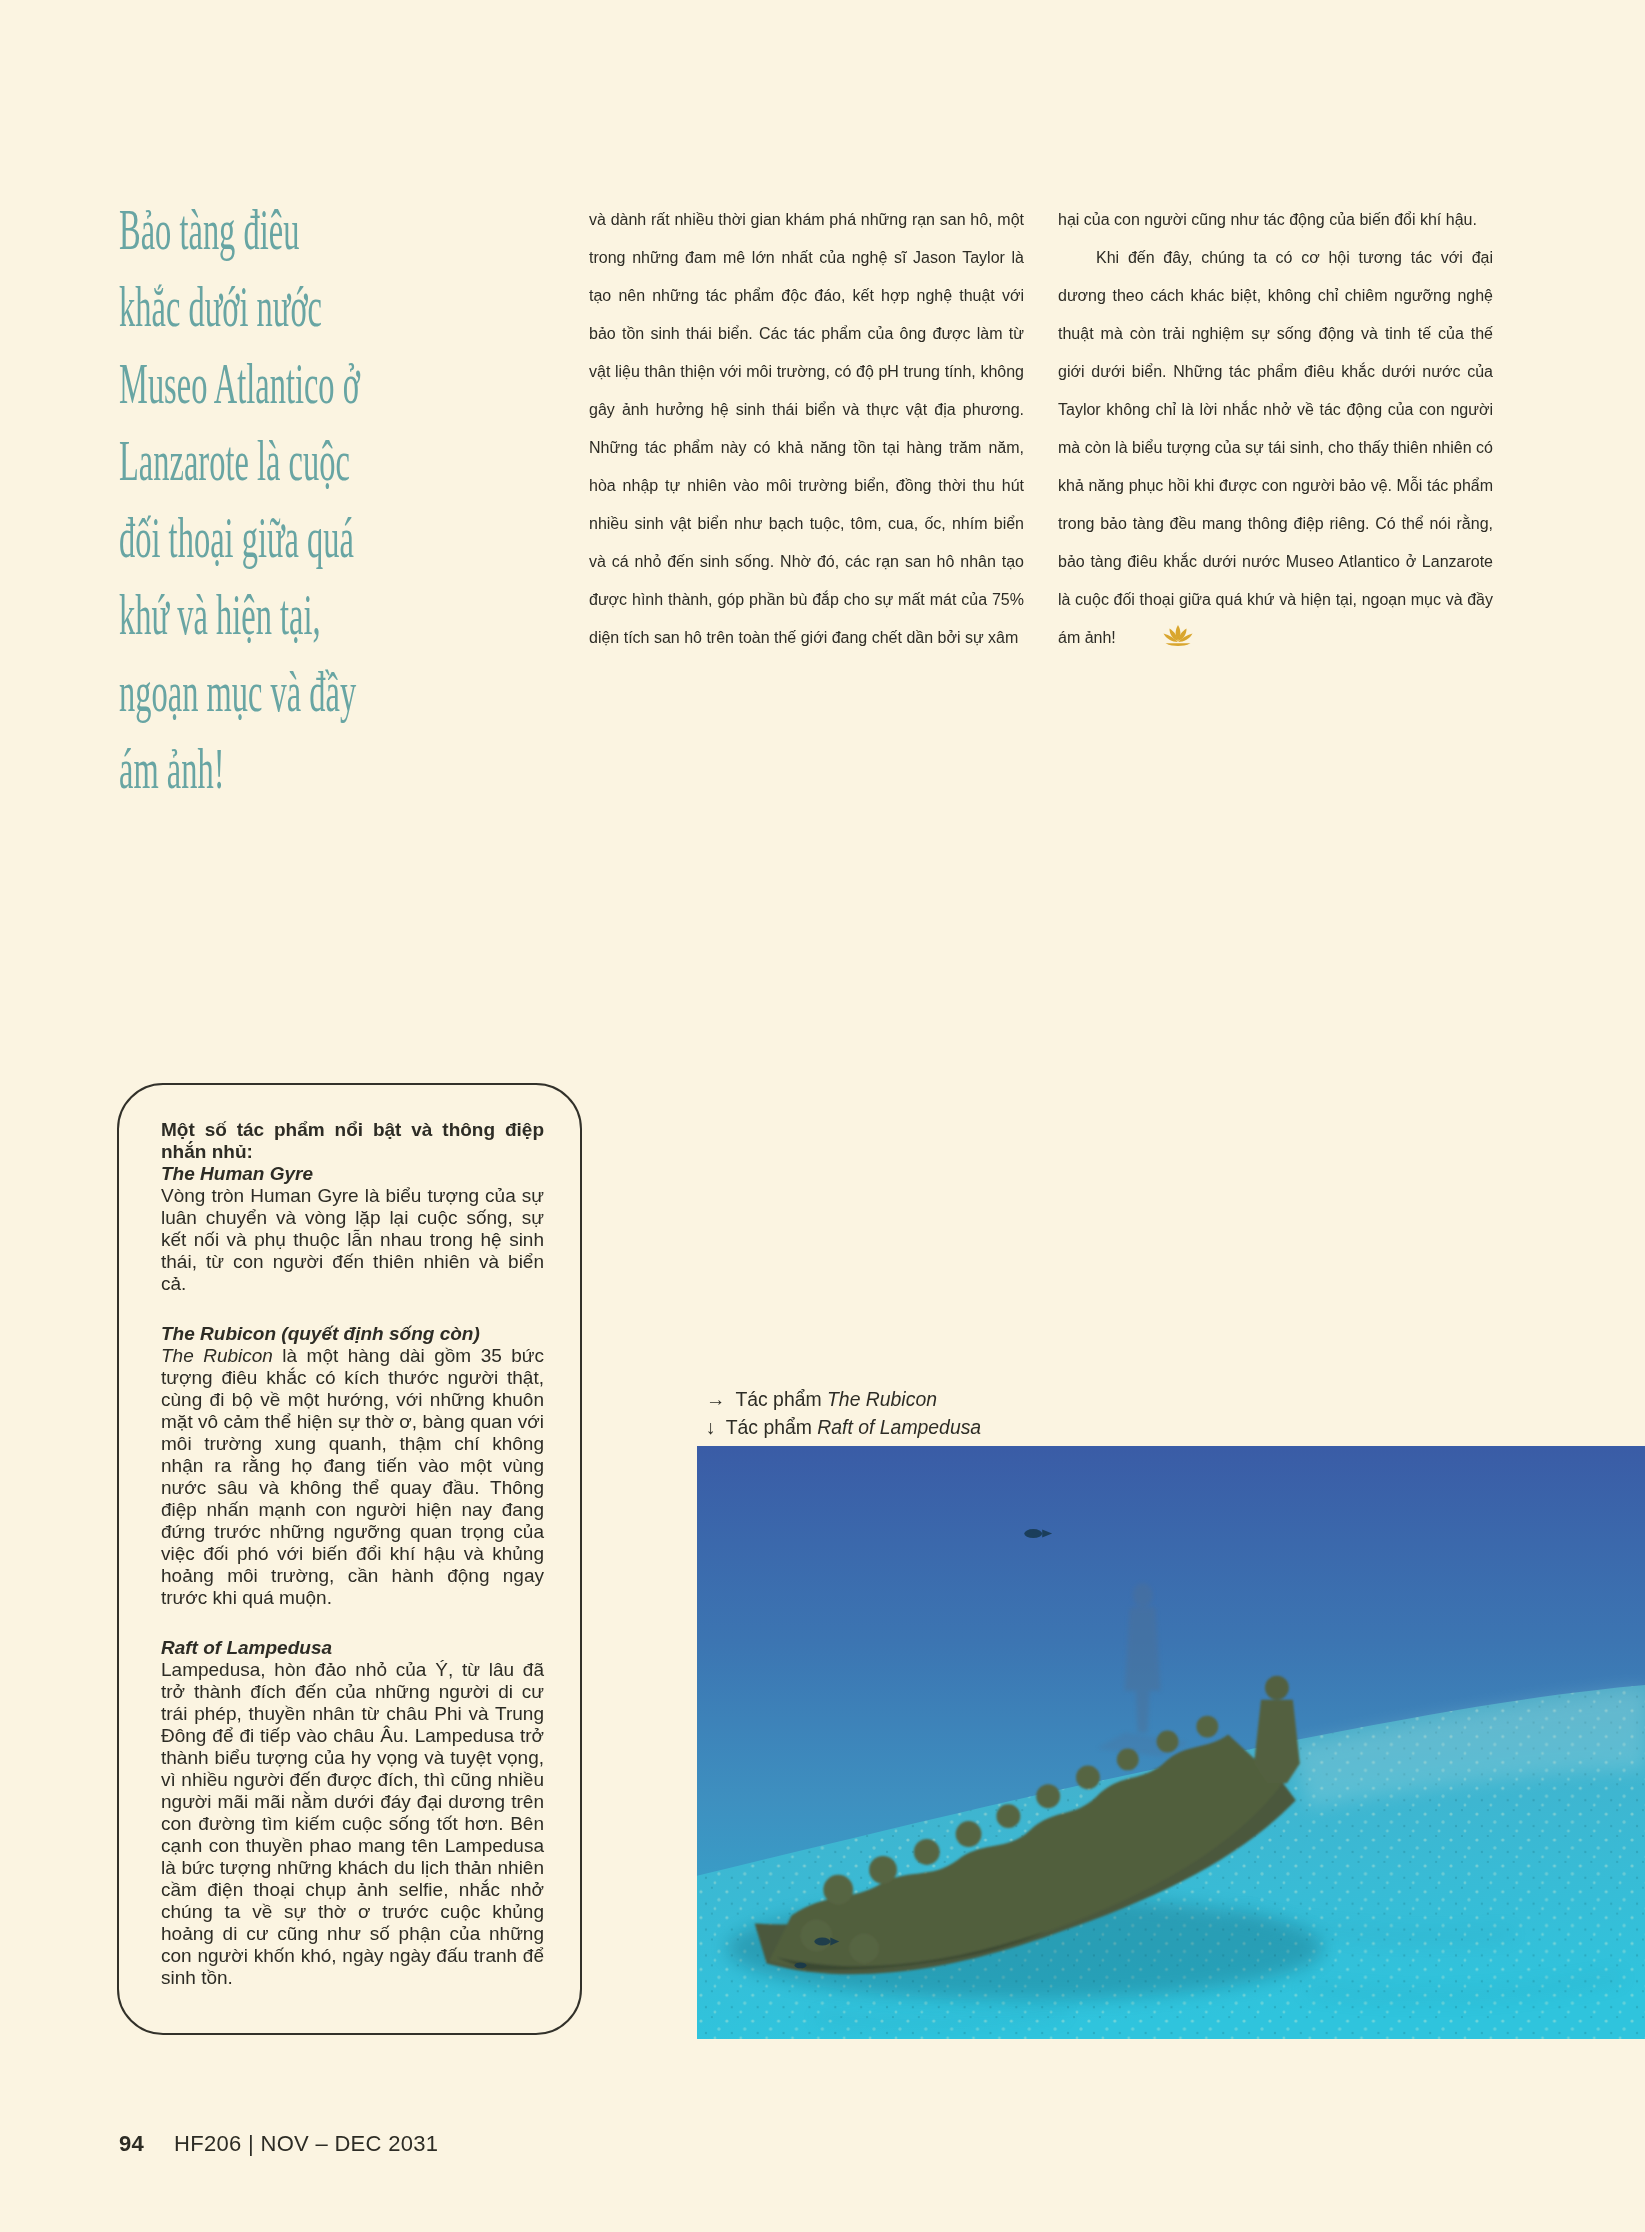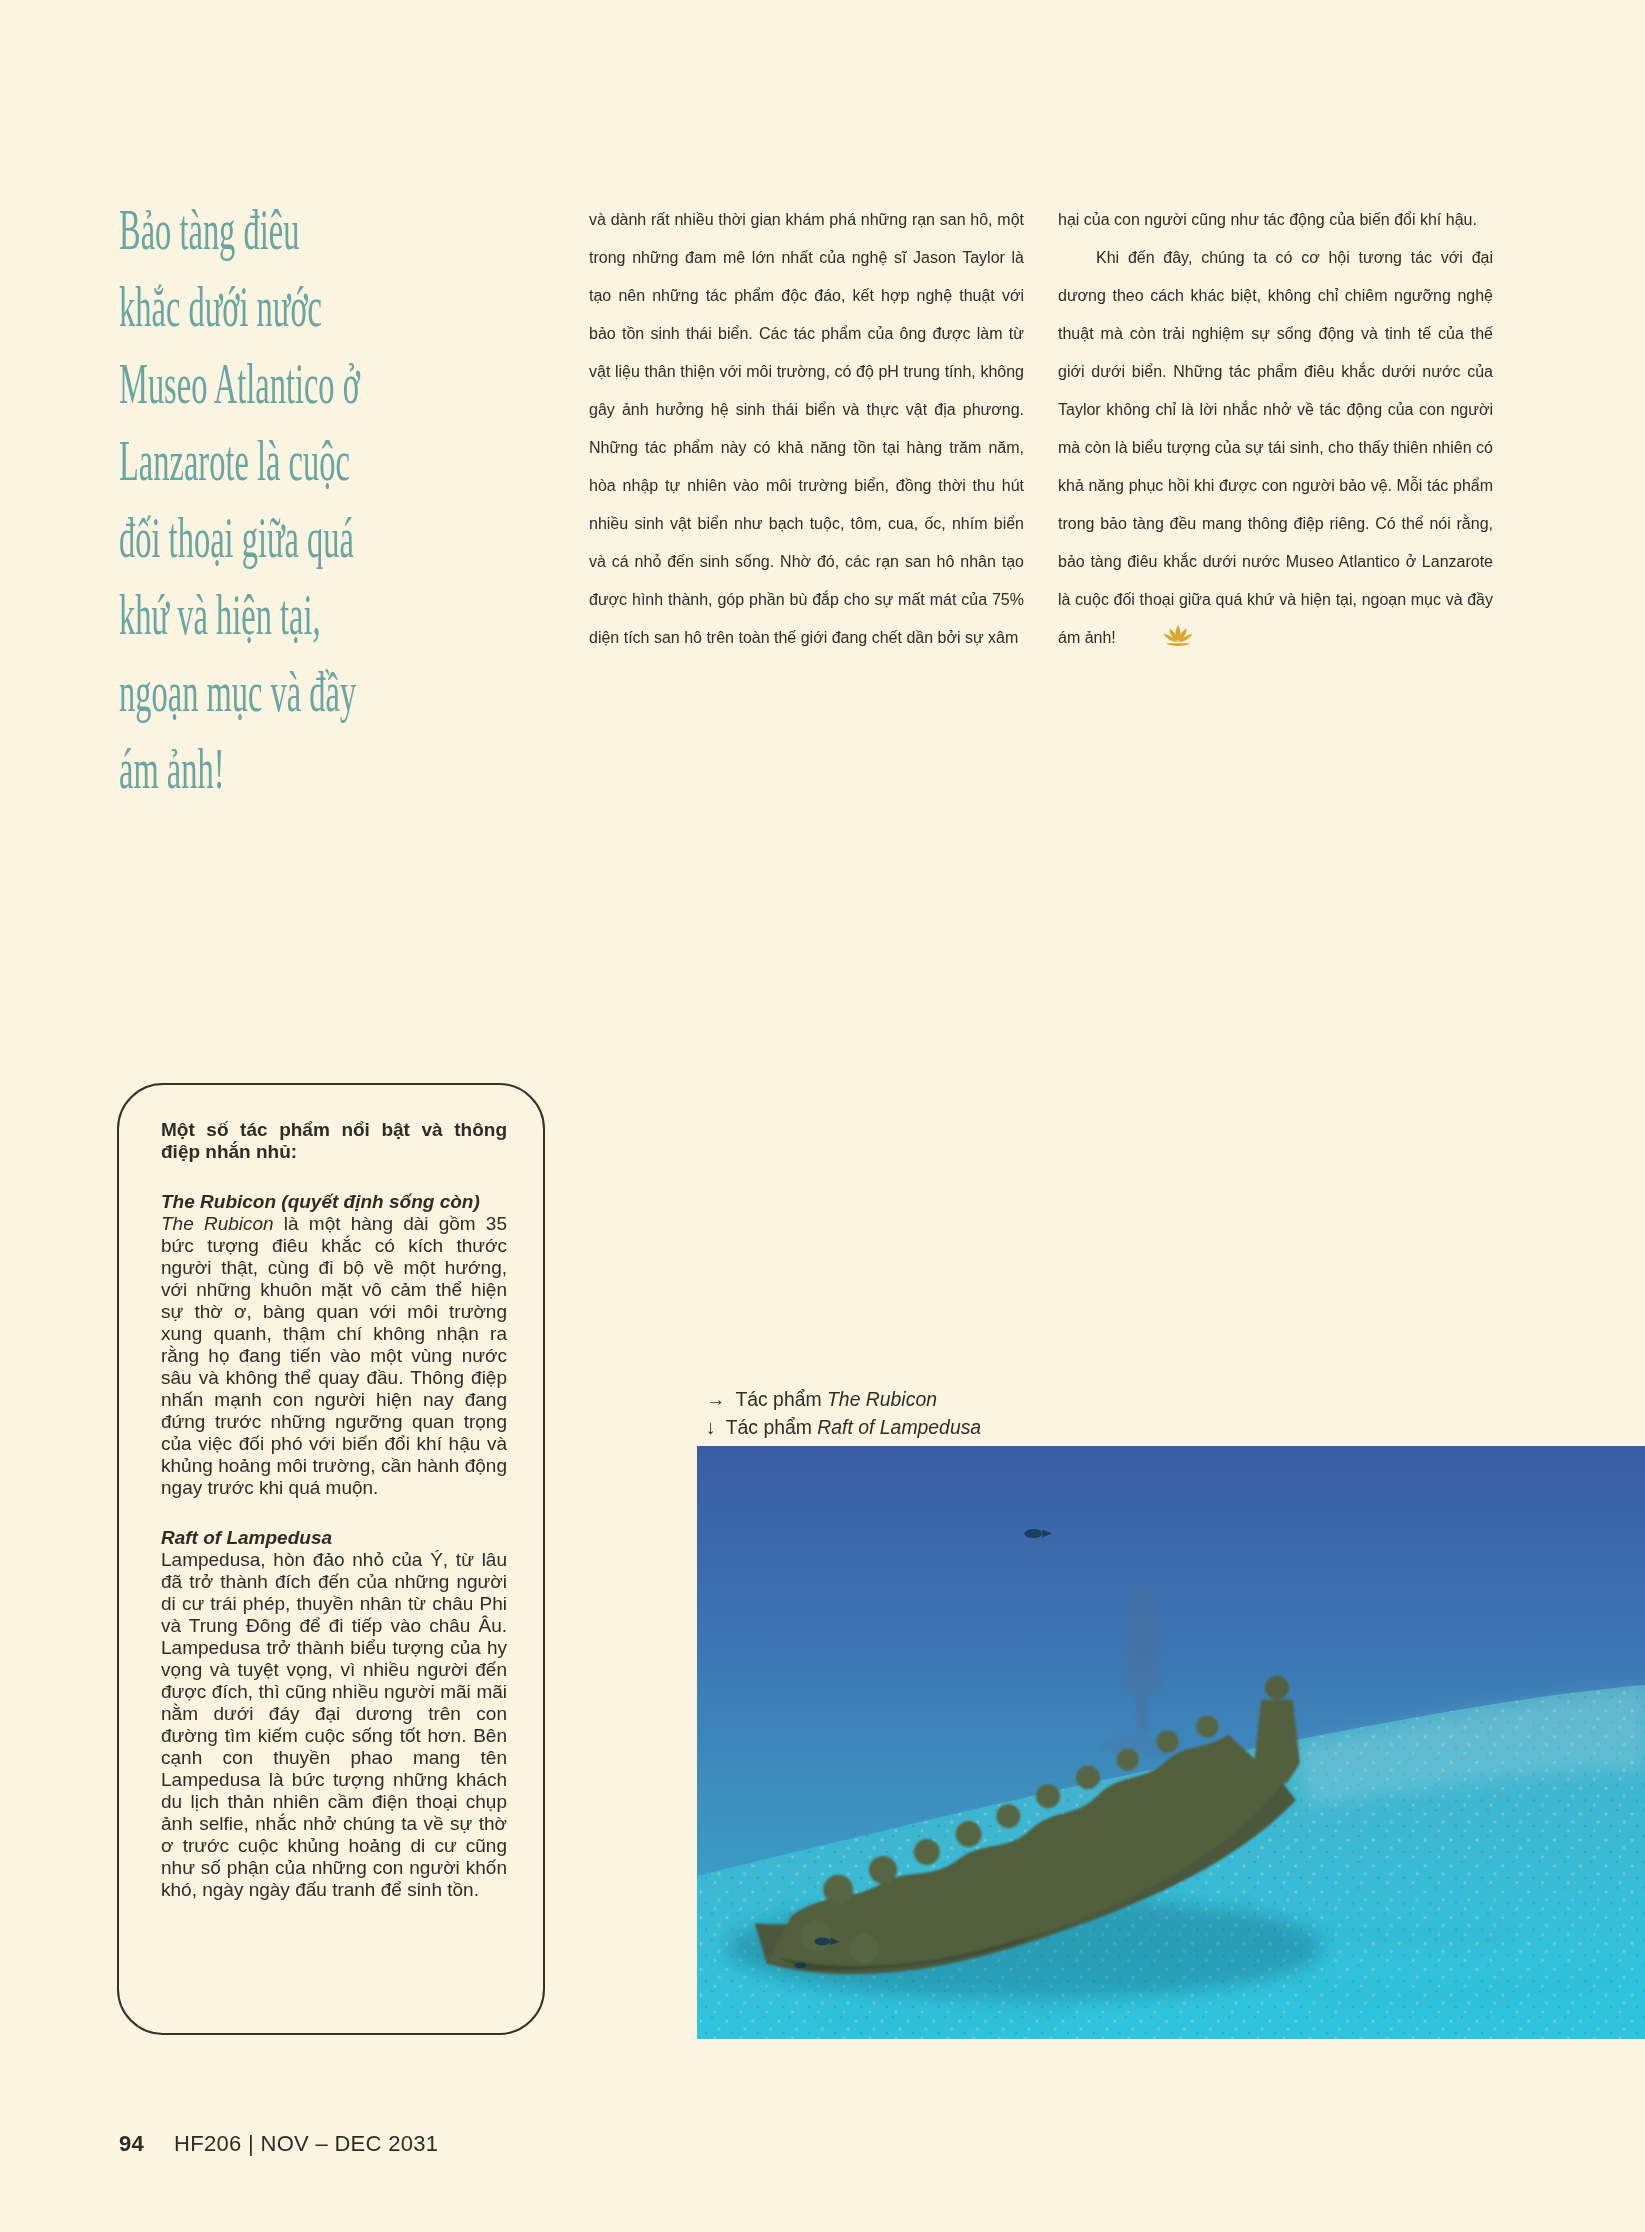--- a/index.html
+++ b/index.html
@@ -14,21 +14,21 @@
     font-size:58px;line-height:77px;font-weight:400;color:#68a5a3;
     white-space:pre-line;transform:scaleX(0.56);transform-origin:0 0;
   }
   .body-col{position:absolute;top:201px;width:435px;font-size:16px;line-height:38px;text-align:justify;}
   .body-col p{margin:0;}
   .col-a{left:589px;}
   .col-b{left:1058px;}
   .col-b .p2{text-indent:38px;}
   .lotus{display:inline-block;width:32px;height:22px;vertical-align:-3px;margin-left:8px;}
   .side-box{
-    position:absolute;left:117px;top:1083px;width:428px;height:952px;box-sizing:border-box;
+    position:absolute;left:117px;top:1083px;width:465px;height:952px;box-sizing:border-box;
     border:2.5px solid #32312a;border-radius:46px;padding:34px 36px 0 42px;
     font-size:19px;line-height:22px;text-align:justify;
   }
   .box-heading{font-weight:bold;}
   .work-title{font-weight:bold;font-style:italic;}
   .work{margin-top:28px;}
   .work.first{margin-top:0;}
   .work p{margin:0;}
   .work .lead{font-style:italic;}
   .captions{position:absolute;left:706px;top:1385px;font-size:19.4px;line-height:28px;}
@@ -67,20 +67,24 @@
               <path d="M1.5,9.5 C4.5,15 9.8,18 16,18 C12,14.2 7.8,11 1.5,9.5 Z"></path>
               <path d="M30.5,9.5 C27.5,15 22.2,18 16,18 C20,14.2 24.2,11 30.5,9.5 Z"></path>
               <path d="M3.5,19.3 H28.5 C24.5,21.6 20,22 16,22 C12,22 7.5,21.6 3.5,19.3 Z"></path>
             </g>
           </svg></span></p>
   </div>
 
   <div class="side-box">
     <div class="box-heading">Một số tác phẩm nổi bật và thông điệp nhắn nhủ:</div>
 
+    <div class="work first">
+      <div class="work-title">The Human Gyre</div>
+      <p>Vòng tròn Human Gyre là biểu tượng của sự luân chuyển và vòng lặp lại cuộc sống, sự kết nối và phụ thuộc lẫn nhau trong hệ sinh thái, từ con người đến thiên nhiên và biển cả.</p>
+    </div>
 
     <div class="work">
       <div class="work-title">The Rubicon (quyết định sống còn)</div>
       <p><i class="lead">The Rubicon</i><span> là một hàng dài gồm 35 bức tượng điêu khắc có kích thước người thật, cùng đi bộ về một hướng, với những khuôn mặt vô cảm thể hiện sự thờ ơ, bàng quan với môi trường xung quanh, thậm chí không nhận ra rằng họ đang tiến vào một vùng nước sâu và không thể quay đầu. Thông điệp nhấn mạnh con người hiện nay đang đứng trước những ngưỡng quan trọng của việc đối phó với biến đổi khí hậu và khủng hoảng môi trường, cần hành động ngay trước khi quá muộn.</span></p>
     </div>
 
     <div class="work">
       <div class="work-title">Raft of Lampedusa</div>
       <p>Lampedusa, hòn đảo nhỏ của Ý, từ lâu đã trở thành đích đến của những người di cư trái phép, thuyền nhân từ châu Phi và Trung Đông để đi tiếp vào châu Âu. Lampedusa trở thành biểu tượng của hy vọng và tuyệt vọng, vì nhiều người đến được đích, thì cũng nhiều người mãi mãi nằm dưới đáy đại dương trên con đường tìm kiếm cuộc sống tốt hơn. Bên cạnh con thuyền phao mang tên Lampedusa là bức tượng những khách du lịch thản nhiên cầm điện thoại chụp ảnh selfie, nhắc nhở chúng ta về sự thờ ơ trước cuộc khủng hoảng di cư cũng như số phận của những con người khốn khó, ngày ngày đấu tranh để sinh tồn.</p>
     </div>

